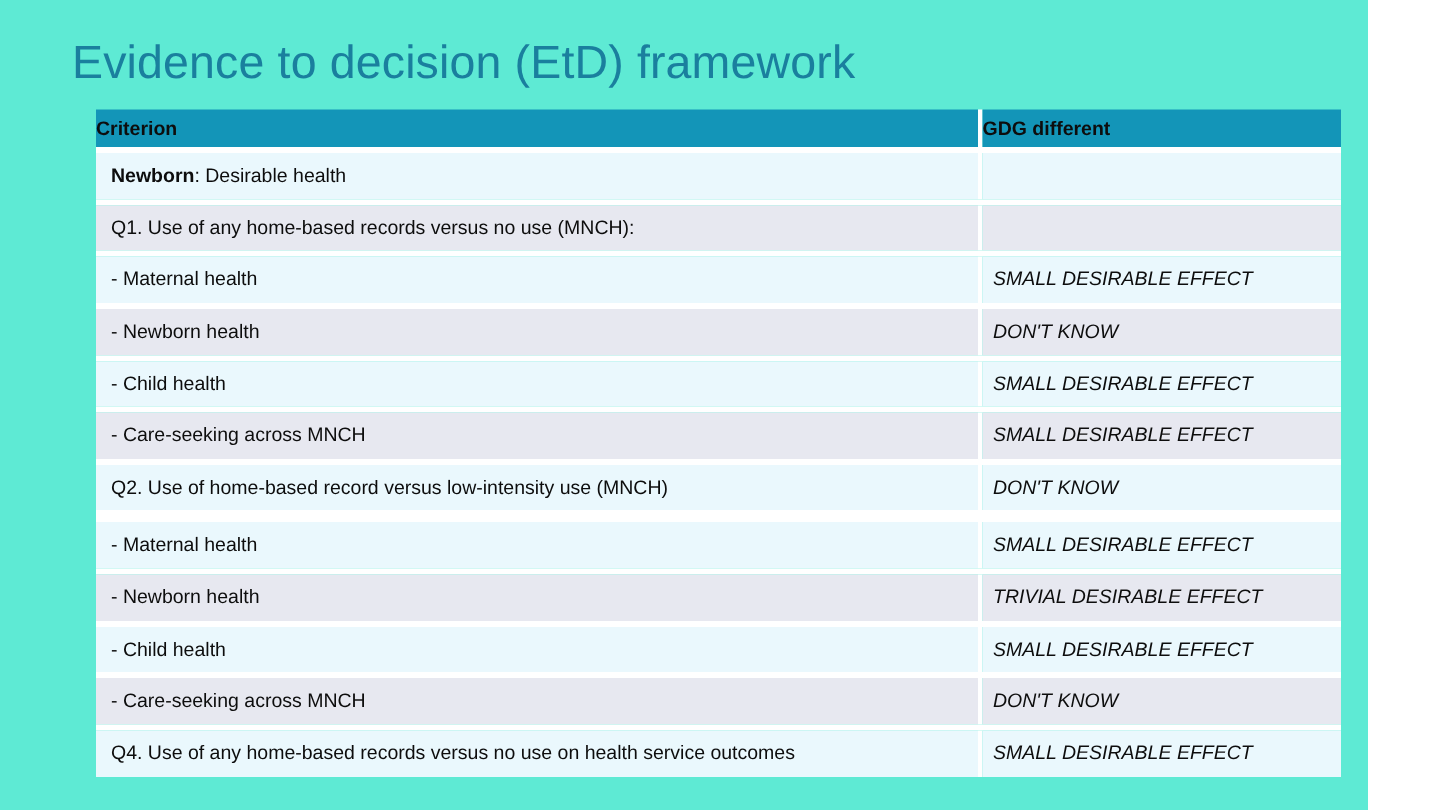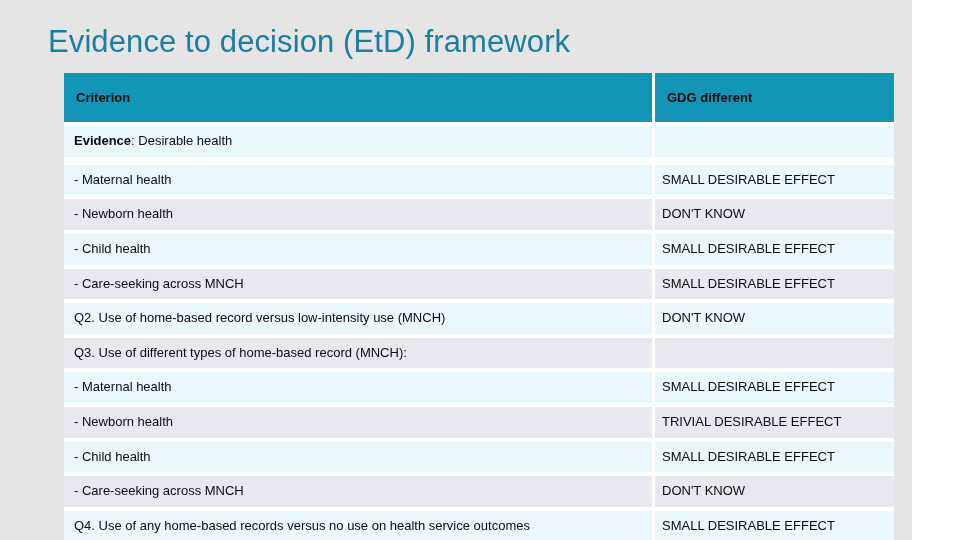--- a/index.html
+++ b/index.html
@@ -10,21 +10,21 @@
     width: 960px;
     height: 540px;
     background: #ffffff;
     font-family: "Liberation Sans", sans-serif;
     overflow: hidden;
   }
   .slide {
     position: relative;
     width: 912px;
     height: 540px;
-    background: #e5e5e5;
+    background: #5eead4;
     box-sizing: border-box;
   }
   .slide-title {
     position: absolute;
     left: 48px;
     top: 24px;
     font-size: 31px;
     color: #1a7f9e;
     letter-spacing: 0.1px;
     white-space: nowrap;
@@ -35,21 +35,21 @@
     top: 73px;
     width: 830px;
     border-collapse: collapse;
     table-layout: fixed;
   }
   .etd-table col.c-criterion { width: 588px; }
   .etd-table col.c-gap       { width: 3px;  }
   .etd-table col.c-judgement { width: 239px; }
 
   .etd-table th, .etd-table td {
-    padding: 12px;
+    padding: 0;
     vertical-align: middle;
     font-size: 13px;
     color: #0d0d0d;
     border: 0;
   }
   .hdr-cell {
     background: #1395b8;
     color: #ffffff;
     font-weight: bold;
     font-size: 13.5px;
@@ -64,20 +64,21 @@
   .gapcell { background: #ffffff; }
 
   td.crit {
     padding: 7px 10px 7px 10px;
     line-height: 1.28;
   }
   td.judg {
     padding: 7px 21px 7px 7px;
     line-height: 1.28;
     white-space: nowrap;
+    font-style: italic;
   }
   tr.band-a td.crit { background: #eaf8fd; }
   tr.band-b td.crit { background: #e7e8f0; }
   tr.band-a td.judg { background: #eaf8fd; }
   tr.band-b td.judg { background: #e7e8f0; }
 
   td.judg.hl {
     background: #3fd9e8;
   }
   .bold { font-weight: bold; }
@@ -101,27 +102,32 @@
         <th class="hdr-cell">Criterion</th>
         <th class="hdr-gap"></th>
         <th class="hdr-cell">GDG different</th>
       </tr>
     </thead>
     <tbody id="tbody">
         <tr class="rowspacer">
           <td colspan="3"></td>
         </tr>
         <tr class="band-a">
-          <td class="crit"><span class="bold">Evidence</span><span>: Desirable health</span></td>
+          <td class="crit"><span class="bold">Newborn</span><span>: Desirable health</span></td>
           <td class="gapcell"></td>
           <td class="judg"></td>
         </tr>
         <tr class="rowspacer">
           <td colspan="3"></td>
         </tr>
+        <tr class="band-b">
+          <td class="crit">Q1. Use of any home-based records versus no use (MNCH):</td>
+          <td class="gapcell"></td>
+          <td class="judg"></td>
+        </tr>
         <tr class="rowspacer">
           <td colspan="3"></td>
         </tr>
         <tr class="band-a">
           <td class="crit">- Maternal health</td>
           <td class="gapcell"></td>
           <td class="judg hl">SMALL DESIRABLE EFFECT</td>
         </tr>
         <tr class="rowspacer">
           <td colspan="3"></td>
@@ -150,25 +156,20 @@
         <tr class="rowspacer">
           <td colspan="3"></td>
         </tr>
         <tr class="band-a">
           <td class="crit">Q2. Use of home-based record versus low-intensity use (MNCH)</td>
           <td class="gapcell"></td>
           <td class="judg">DON'T KNOW</td>
         </tr>
         <tr class="rowspacer">
           <td colspan="3"></td>
-        </tr>
-        <tr class="band-b">
-          <td class="crit">Q3. Use of different types of home-based record (MNCH):</td>
-          <td class="gapcell"></td>
-          <td class="judg"></td>
         </tr>
         <tr class="rowspacer">
           <td colspan="3"></td>
         </tr>
         <tr class="band-a">
           <td class="crit">- Maternal health</td>
           <td class="gapcell"></td>
           <td class="judg hl">SMALL DESIRABLE EFFECT</td>
         </tr>
         <tr class="rowspacer">

